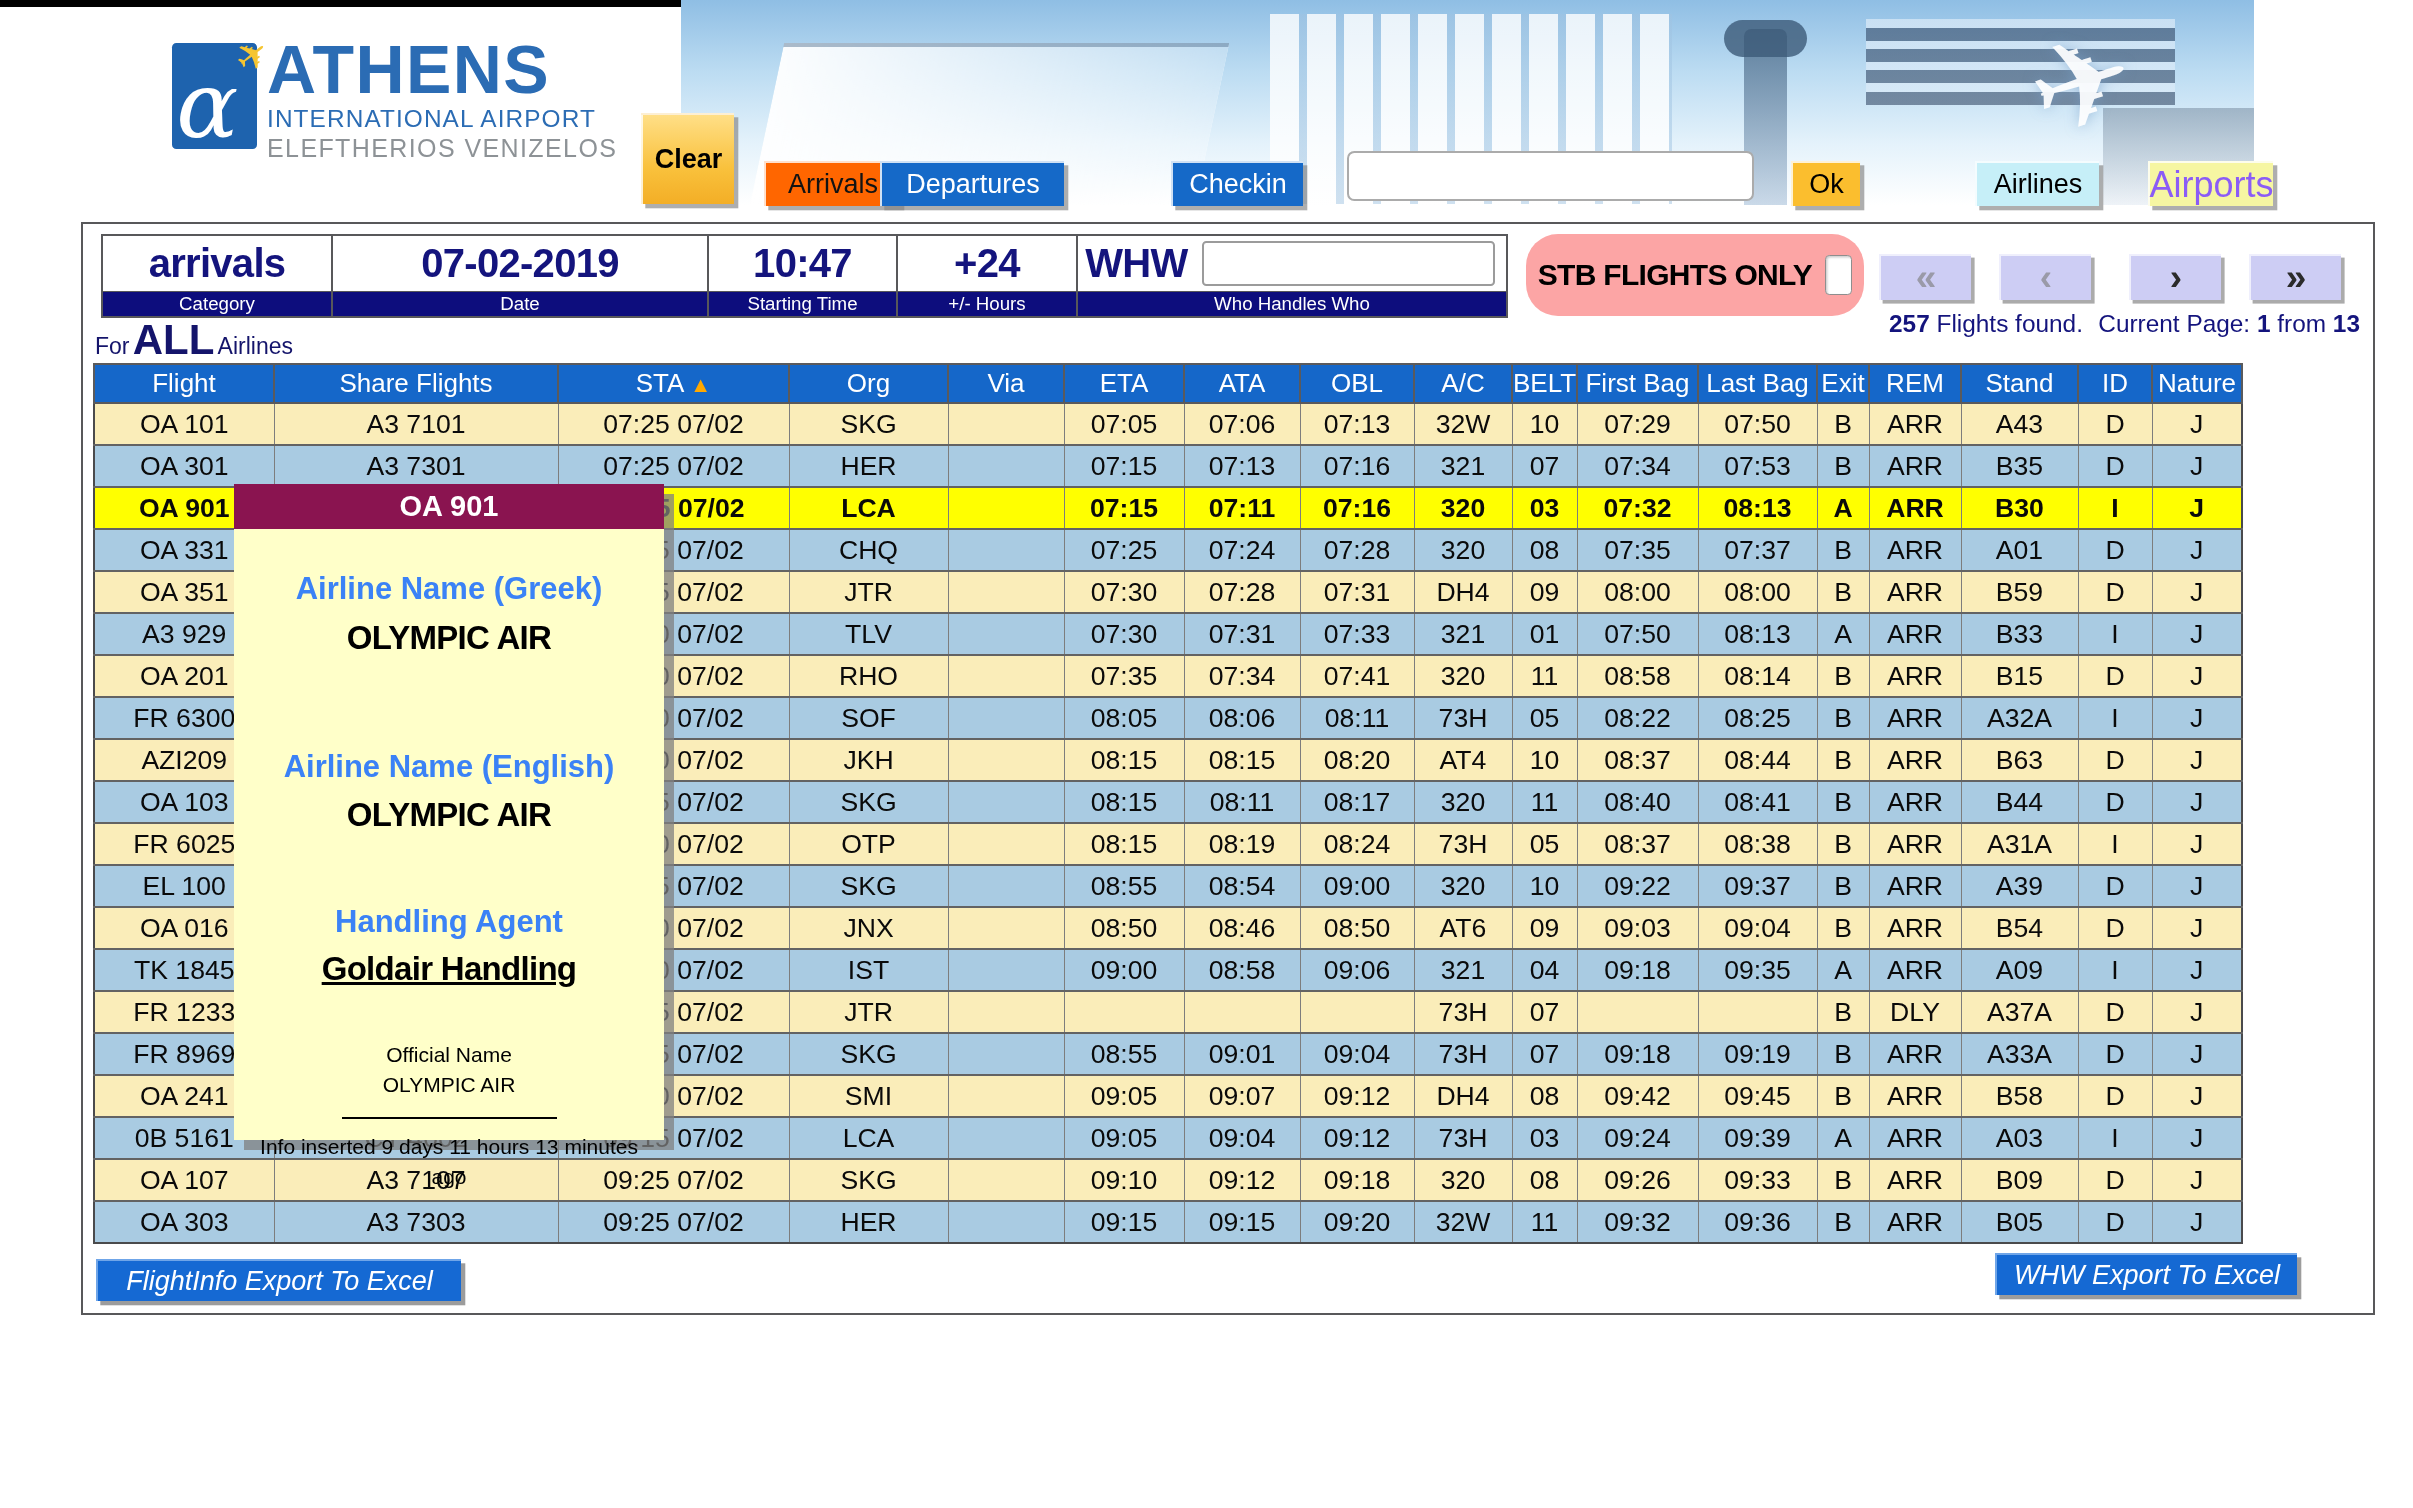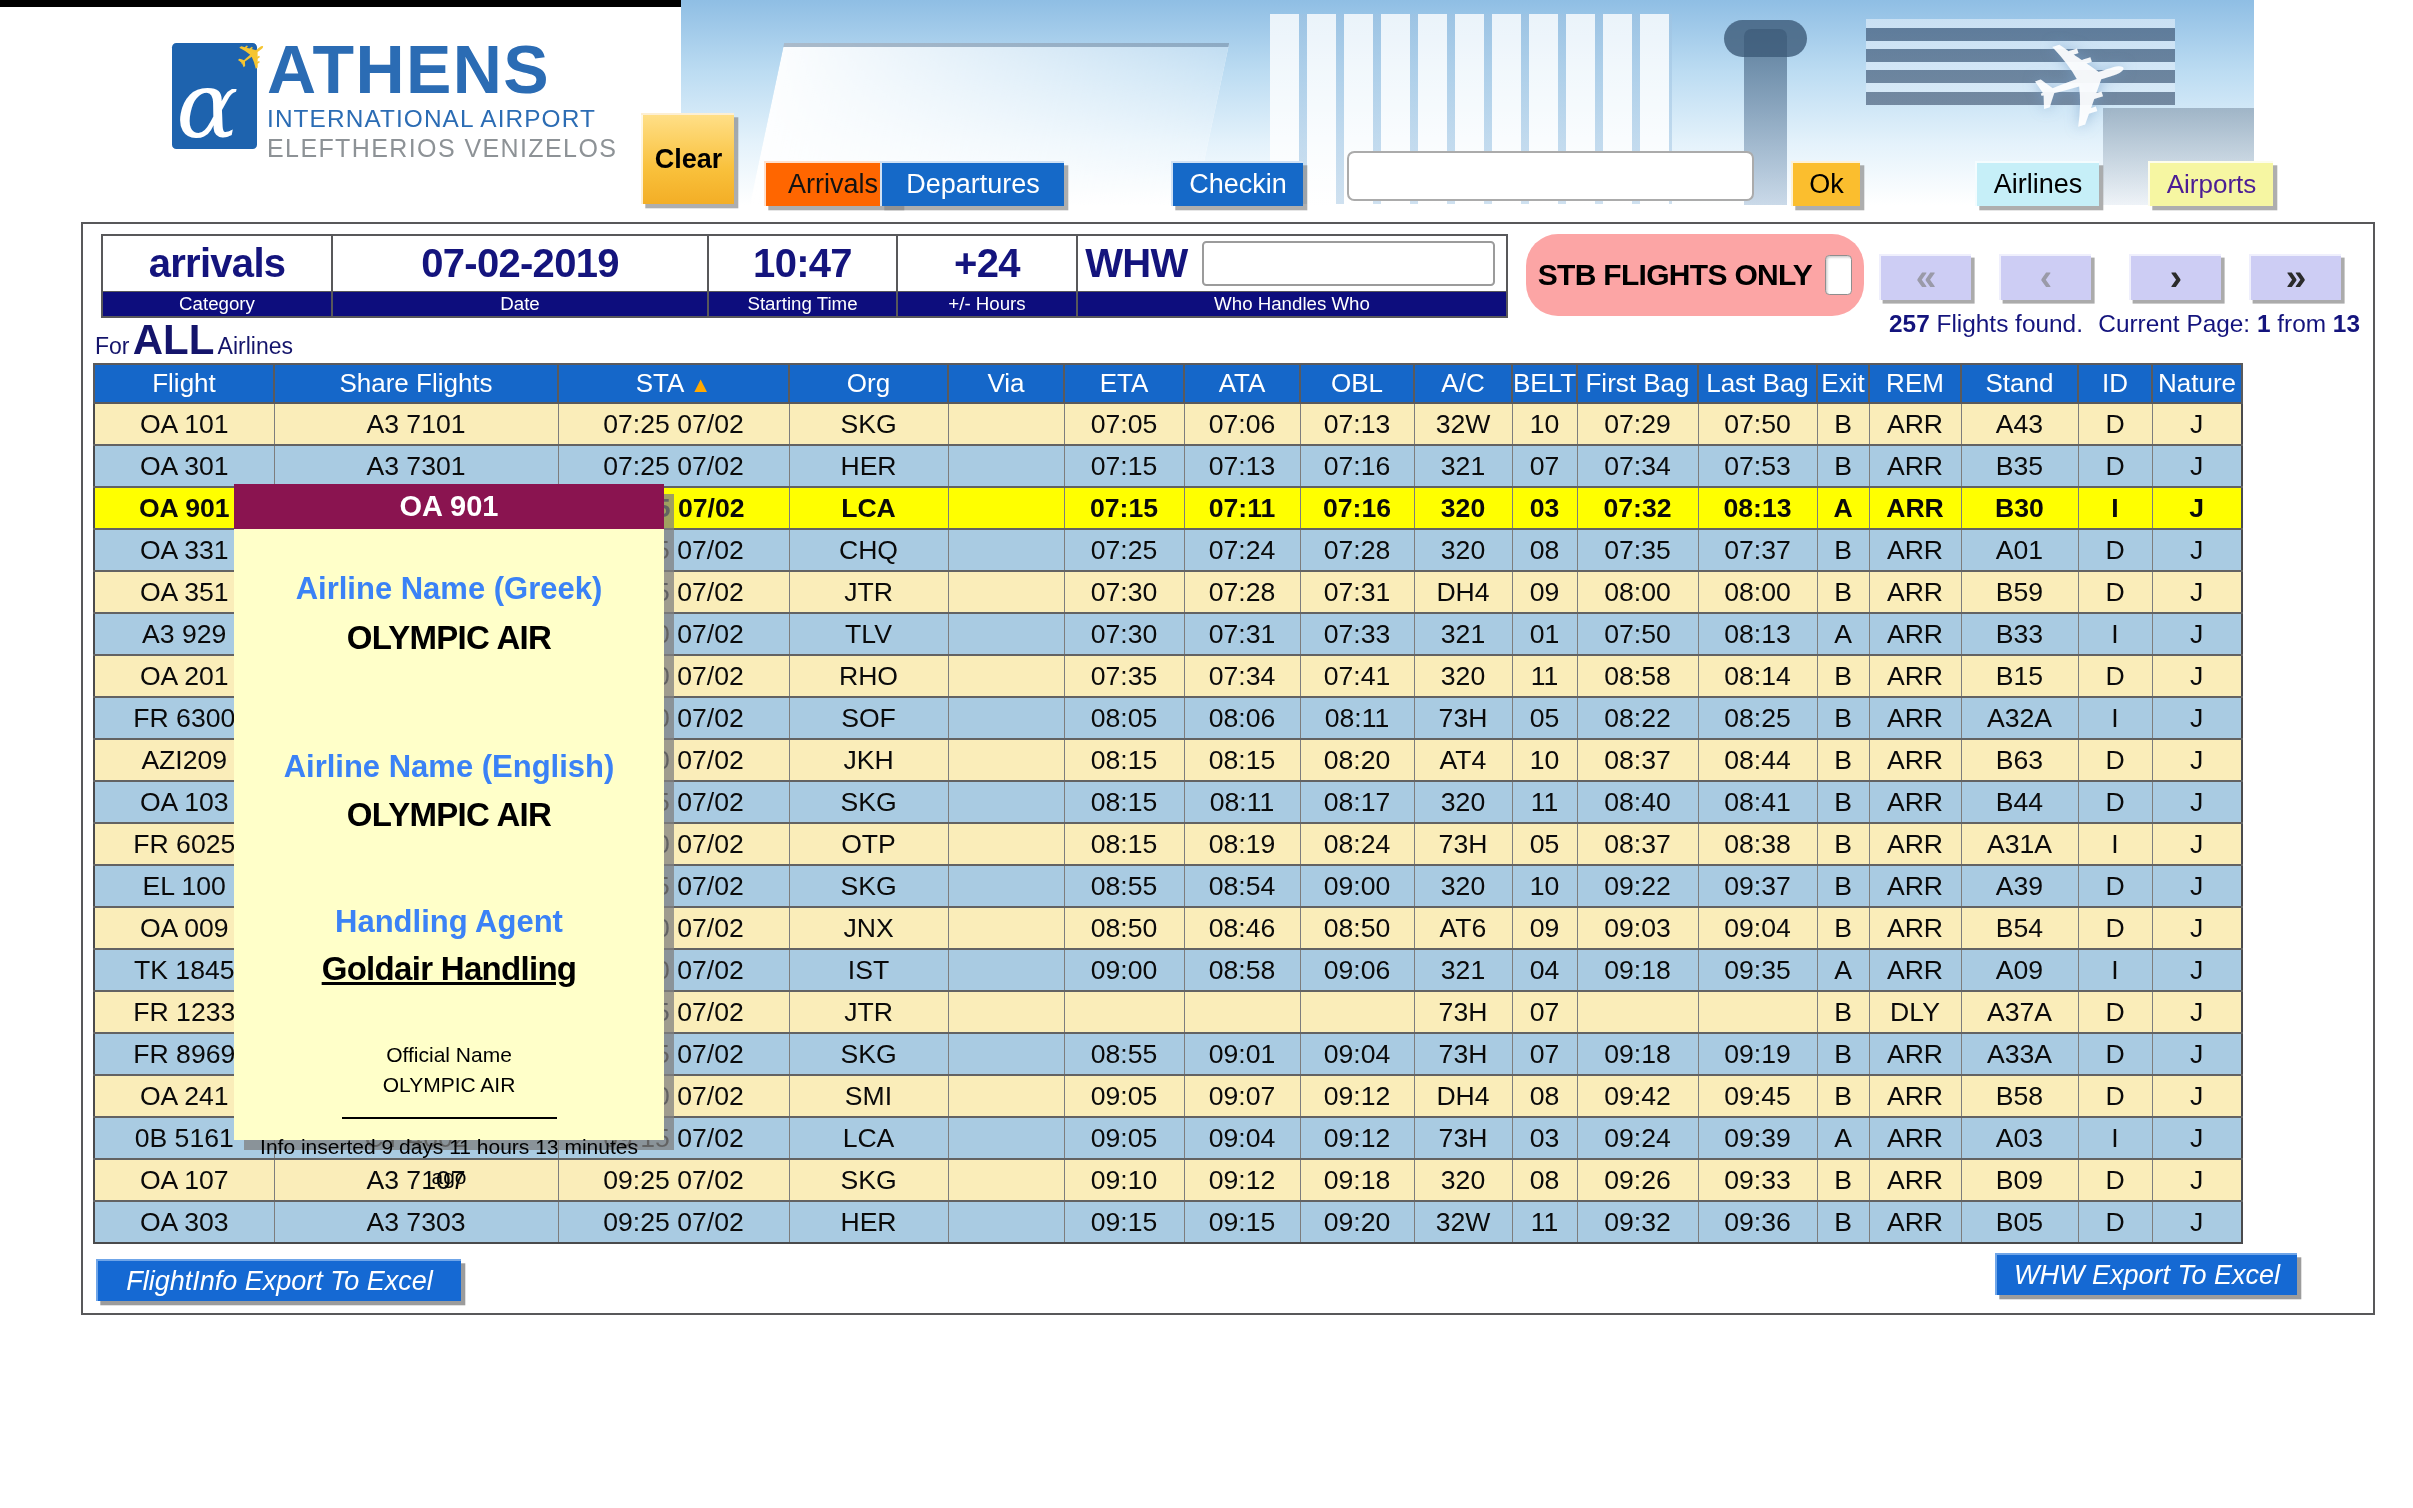--- a/index.html
+++ b/index.html
@@ -45,21 +45,21 @@
            background: linear-gradient(180deg, #FFDF87 0%, #F9C13C 60%, #F3AE26 100%);
            color: #000; font-weight: bold; font-size: 27px; }
   .btn-arrivals { left: 764px; top: 161px; width: 136px; height: 45px; background: #FF6600; color: #131313; font-size: 27px; }
   .btn-departures { left: 880px; top: 161px; width: 184px; height: 45px; background: #1569C8; color: #fff; font-size: 27px; }
   .btn-checkin { left: 1171px; top: 161px; width: 132px; height: 45px; background: #1569C8; color: #fff; font-size: 27px; }
   .top-search { position: absolute; left: 1347px; top: 151px; width: 407px; height: 50px; background: #fff;
            border: 2.2px solid #ABABAB; border-radius: 7.2px; font-size: 26px; padding: 0 11.5px;
            font-family: "Liberation Sans", sans-serif; }
   .btn-ok { left: 1791px; top: 161px; width: 69px; height: 45px; background: #FBBE2E; color: #000; font-size: 27px; }
   .btn-airlines { left: 1975px; top: 161px; width: 124px; height: 45px; background: #C6EFF8; color: #000; font-size: 27px; }
-  .btn-airports { left: 2148px; top: 161px; width: 125px; height: 45px; background: #F6F6A2; color: #4c1d95; font-size: 26px; }
+  .btn-airports { left: 2148px; top: 161px; width: 125px; height: 45px; background: #F6F6A2; color: #8b5cf6; font-size: 36px; }
 
   
   .panel { position: absolute; left: 81px; top: 222px; width: 2294px; height: 1093px;
            border: 2.9px solid #58585A; background: #fff; }
 
   
   .filter-strip { position: absolute; left: 101px; top: 234px; display: flex; border: 2.2px solid #58585A; z-index: 2; }
   .filter-cell { border-right: 2.2px solid #58585A; }
   .filter-cell:last-child { border-right: none; }
   .f-value { height: 55px; background: #fff; display: flex; align-items: center; justify-content: center;
@@ -472,21 +472,21 @@
       <td>10</td>
       <td>09:22</td>
       <td>09:37</td>
       <td>B</td>
       <td>ARR</td>
       <td>A39</td>
       <td>D</td>
       <td>J</td>
     </tr>
           <tr class="odd">
-      <td>OA 009</td>
+      <td>OA 016</td>
       <td></td>
       <td>08:50 07/02</td>
       <td>JNX</td>
       <td></td>
       <td>08:50</td>
       <td>08:46</td>
       <td>08:50</td>
       <td>AT6</td>
       <td>09</td>
       <td>09:03</td>

